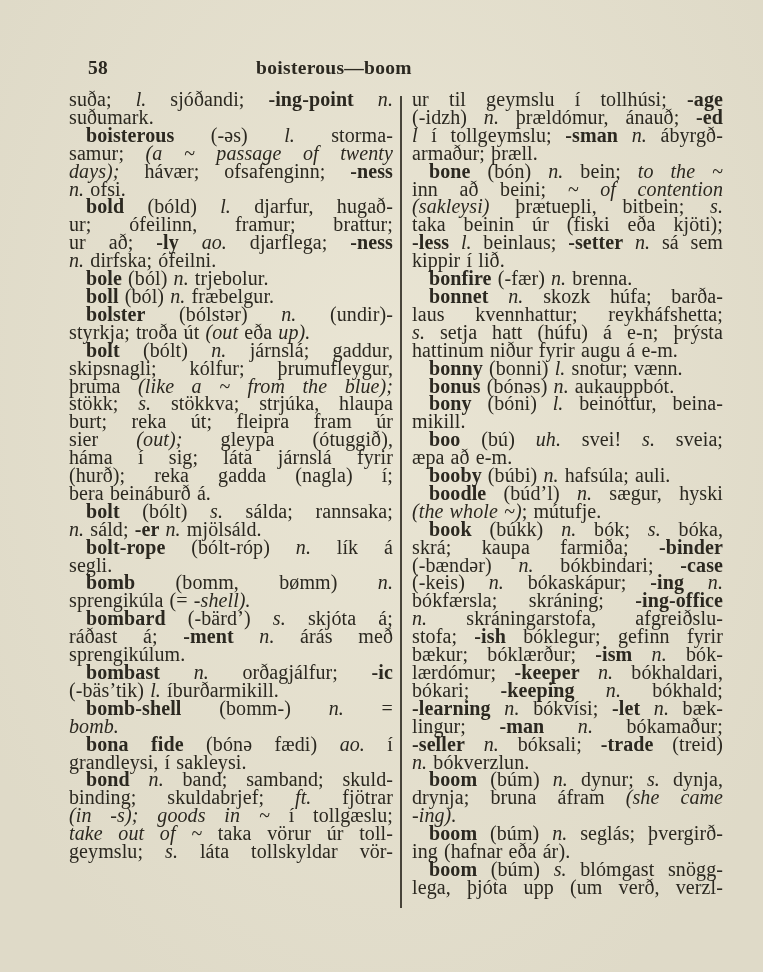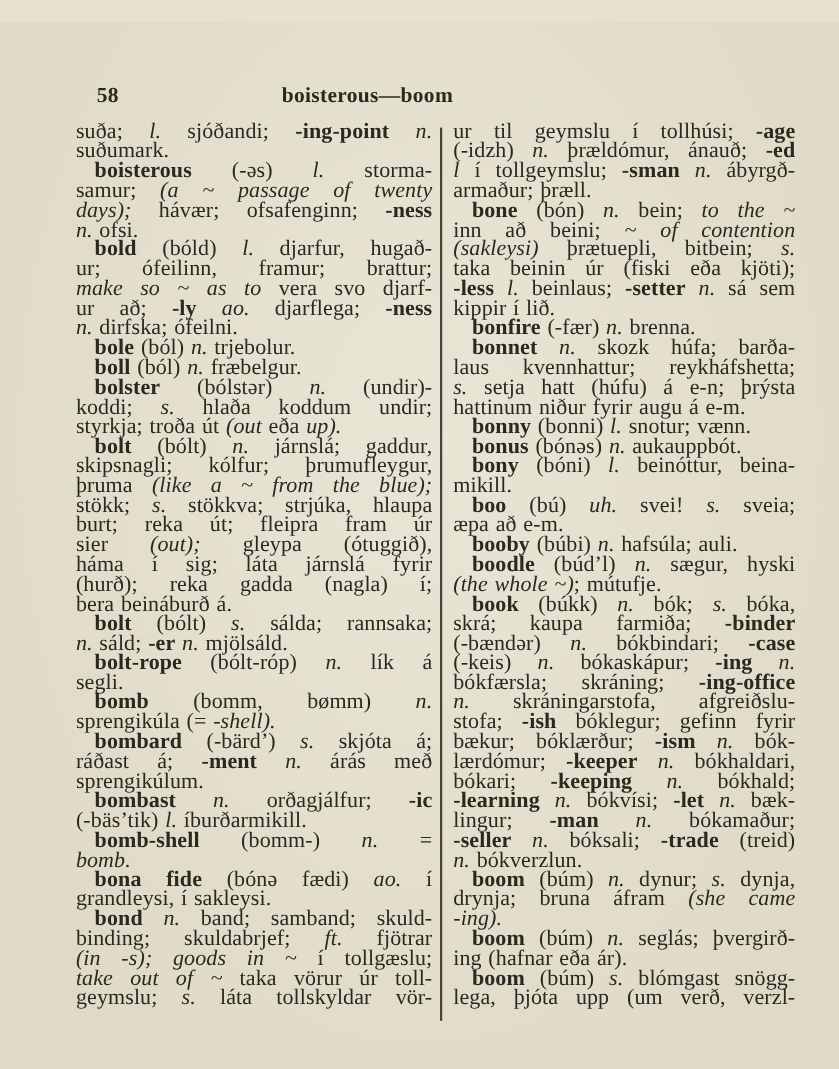--- a/index.html
+++ b/index.html
@@ -9,21 +9,20 @@
     font-family:"Liberation Serif","DejaVu Serif",serif;
     color:var(--ink,#2b2820);
     overflow:hidden;
     position:relative;
   }
   .page{
     position:absolute;inset:0;
     background:
       radial-gradient(ellipse at 50% 40%, rgba(255,255,255,0.10), rgba(0,0,0,0.035) 85%),
       var(--paper,#e7e2cf);
-    margin-top: 20px;
   }
   .header{
     position:absolute;top:55px;left:0;width:763px;height:26px;
     font-weight:bold;font-size:19.5px;line-height:26px;
     letter-spacing:0.3px;
   }
   .pagenum{position:absolute;left:88px;top:0;}
   .guideword{position:absolute;left:0;width:668px;text-align:center;}
   .col{
     position:absolute;top:91px;
@@ -56,27 +55,25 @@
   </div>
   <div class="col col-left">
       <div class="line just">suða; <i>l.</i> sjóðandi; <b>-ing-point</b> <i>n.</i></div>
       <div class="line">suðumark.</div>
       <div class="line ind just"><b>boisterous</b> (-əs) <i>l.</i> storma-</div>
       <div class="line just">samur; <i>(a ~ passage of twenty</i></div>
       <div class="line just"><i>days);</i> hávær; ofsafenginn; <b>-ness</b></div>
       <div class="line"><i>n.</i> ofsi.</div>
       <div class="line ind just"><b>bold</b> (bóld) <i>l.</i> djarfur, hugað-</div>
       <div class="line just">ur; ófeilinn, framur; brattur;</div>
-      <div class="line just"><i>make so ~ as to</i> vera svo djarf-</div>
       <div class="line just">ur að; <b>-ly</b> <i>ao.</i> djarflega; <b>-ness</b></div>
       <div class="line"><i>n.</i> dirfska; ófeilni.</div>
       <div class="line ind"><b>bole</b> (ból) <i>n.</i> trjebolur.</div>
       <div class="line ind"><b>boll</b> (ból) <i>n.</i> fræbelgur.</div>
       <div class="line ind just"><b>bolster</b> (bólstər) <i>n.</i> (undir)-</div>
-      <div class="line just">koddi; <i>s.</i> hlaða koddum undir;</div>
       <div class="line">styrkja; troða út <i>(out</i> eða <i>up).</i></div>
       <div class="line ind just"><b>bolt</b> (bólt) <i>n.</i> járnslá; gaddur,</div>
       <div class="line just">skipsnagli; kólfur; þrumufleygur,</div>
       <div class="line just">þruma <i>(like a ~ from the blue);</i></div>
       <div class="line just">stökk; <i>s.</i> stökkva; strjúka, hlaupa</div>
       <div class="line just">burt; reka út; fleipra fram úr</div>
       <div class="line just">sier <i>(out);</i> gleypa (ótuggið),</div>
       <div class="line just">háma í sig; láta járnslá fyrir</div>
       <div class="line just">(hurð); reka gadda (nagla) í;</div>
       <div class="line">bera beináburð á.</div>

